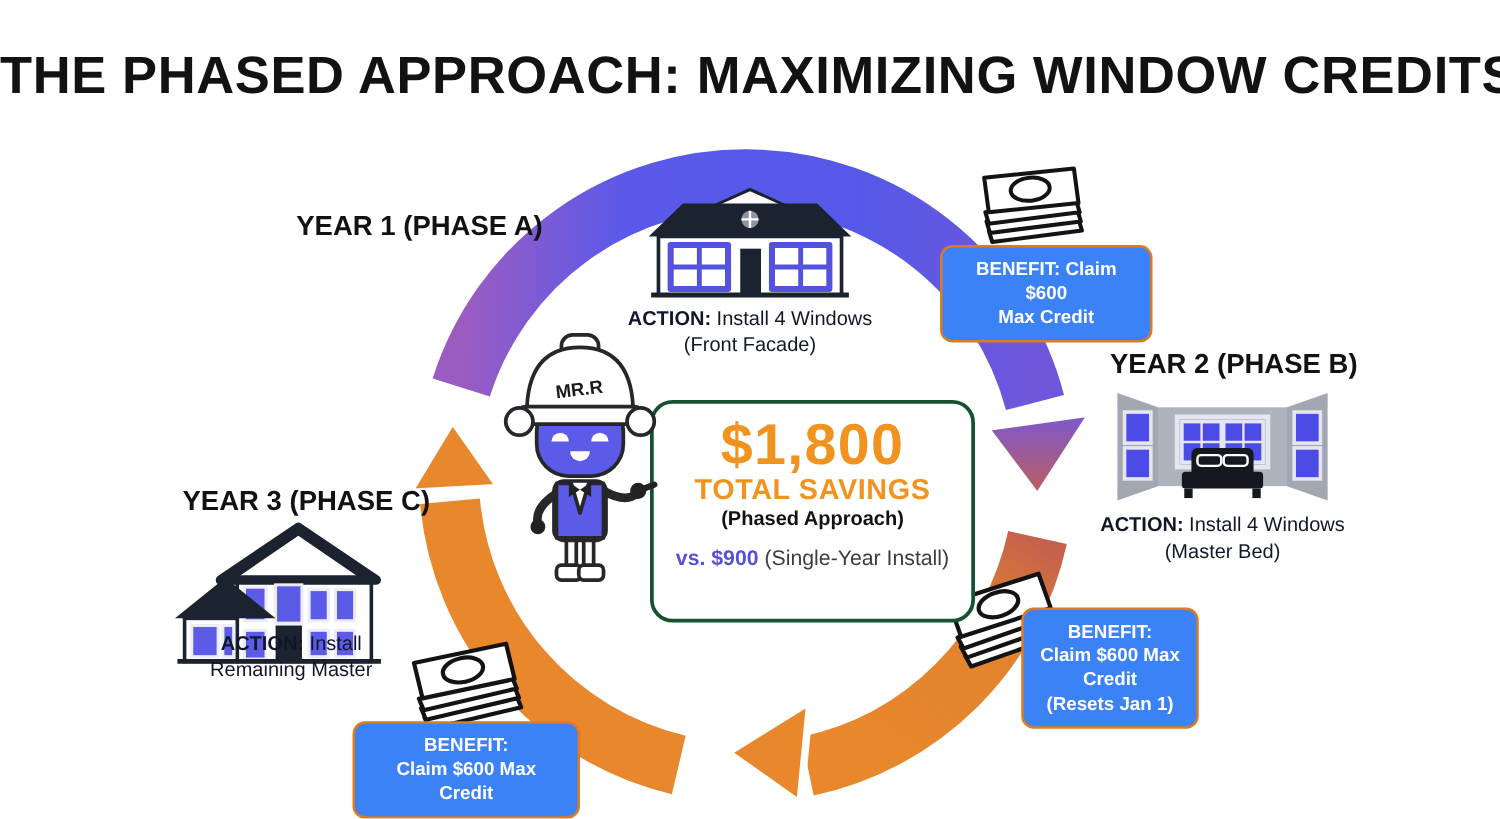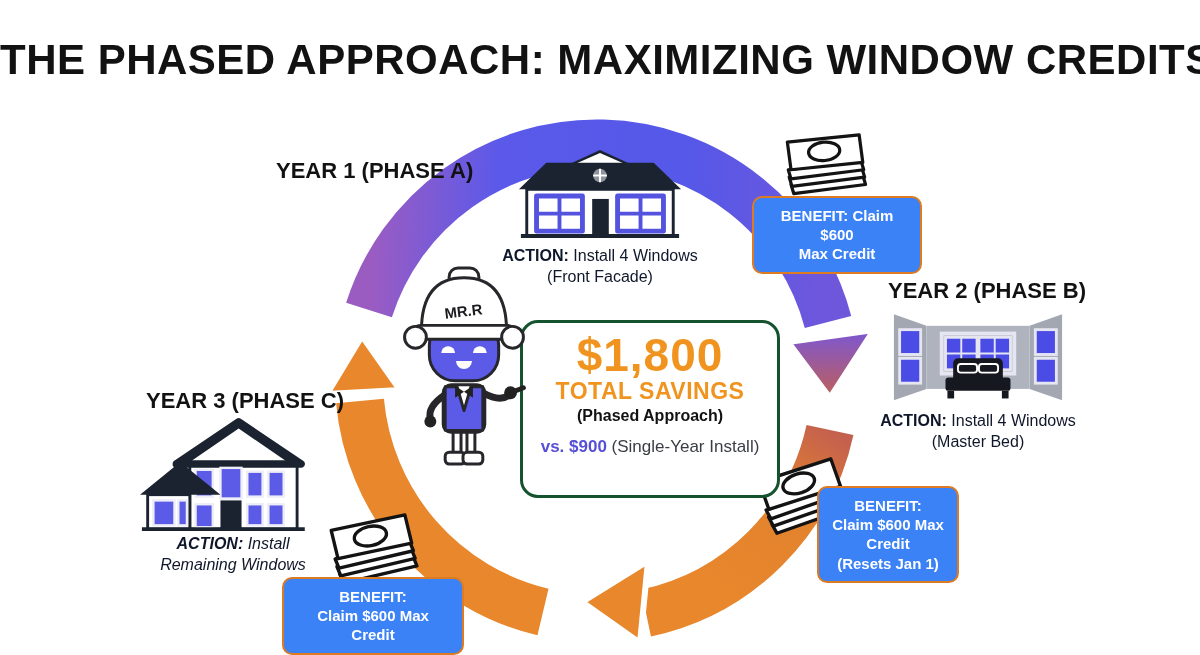--- a/index.html
+++ b/index.html
@@ -177,21 +177,21 @@
           <circle cx="16" cy="78" r="11"></circle>
           <circle cx="114" cy="78" r="11"></circle>
         </g>
         <text x="65" y="57" text-anchor="middle" font-size="15" font-weight="bold" fill="#1B1B1F" font-family="Liberation Sans, sans-serif" transform="rotate(-7 65 57)">MR.R</text>
       </symbol>
     </defs>
   </svg>
 
   <div class="abs title" style="z-index:3;">THE PHASED APPROACH: MAXIMIZING WINDOW CREDITS</div>
 
-  <div class="abs phase-label" style="left:237px;top:158px;z-index:3;margin-left:39px;">YEAR 1 (PHASE A)</div>
+  <div class="abs phase-label" style="left:237px;top:168px;z-index:3;">YEAR 1 (PHASE A)</div>
 
   <svg class="abs" style="left:517px;top:150px;z-index:3;" width="166" height="93">
       <use href="#house1"></use>
     </svg>
 
   <div class="abs action" style="left:460px;top:246px;width:280px;z-index:3;">
     <span class="pfx">ACTION:</span>
     <span class="rest">Install 4 Windows</span><br>
     <span class="rest">(Front Facade)</span>
   </div>
@@ -227,24 +227,24 @@
     <span>Credit</span><br>
     <span class="soft">(Resets Jan 1)</span>
   </div>
 
   <div class="abs phase-label" style="left:146px;top:388px;z-index:3;">YEAR 3 (PHASE C)</div>
 
   <svg class="abs" style="left:140px;top:416px;z-index:3;" width="182" height="120">
       <use href="#house3"></use>
     </svg>
 
-  <div class="abs action" style="left:118px;top:534px;width:230px;z-index:3;font-style:italic;">
+  <div class="abs action" style="left:118px;top:506px;width:230px;z-index:3;">
     <span class="pfx">ACTION:</span>
     <span class="rest">Install</span><br>
-    <span class="rest">Remaining Windows</span>
+    <span class="rest">Remaining Master</span>
   </div>
 
   <svg class="abs" style="left:326px;top:514px;transform:rotate(-6deg);z-index:3;" width="96" height="76">
       <use href="#money"></use>
     </svg>
 
   <div class="abs badge" style="left:282px;top:577px;width:182px;z-index:4;">
     <span>BENEFIT:</span><br>
     <span>Claim $600 Max Credit</span>
   </div>

